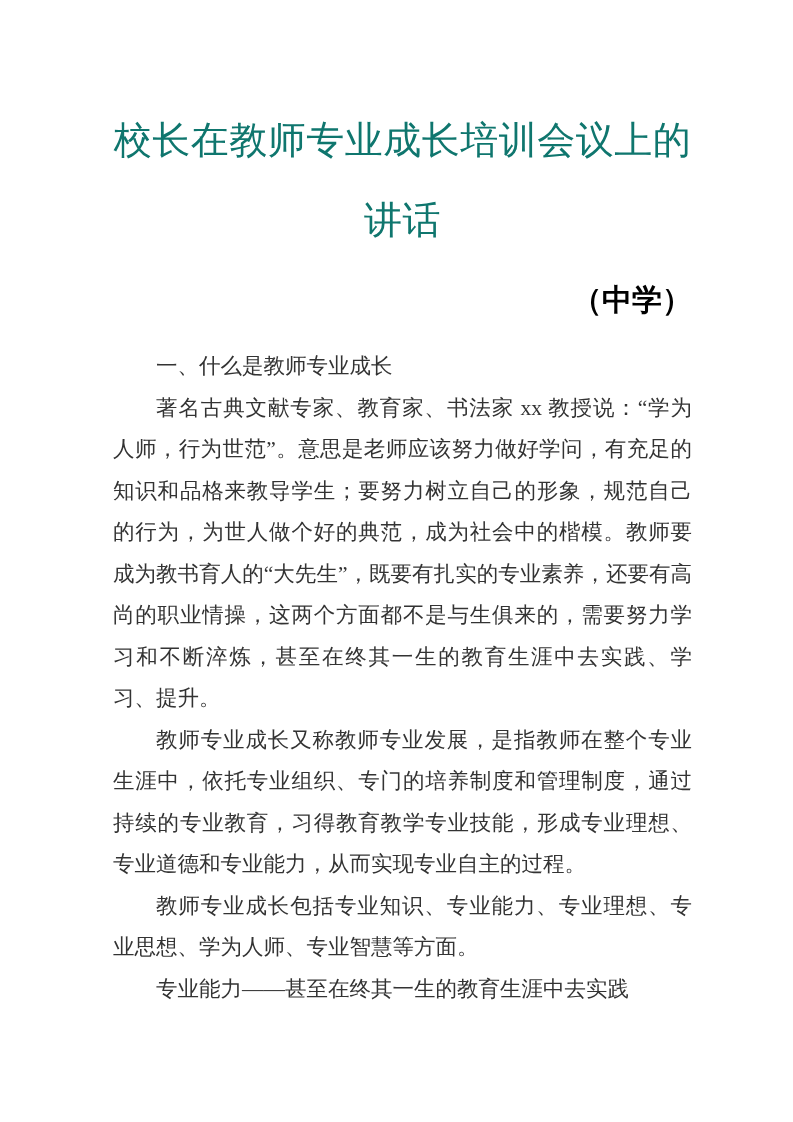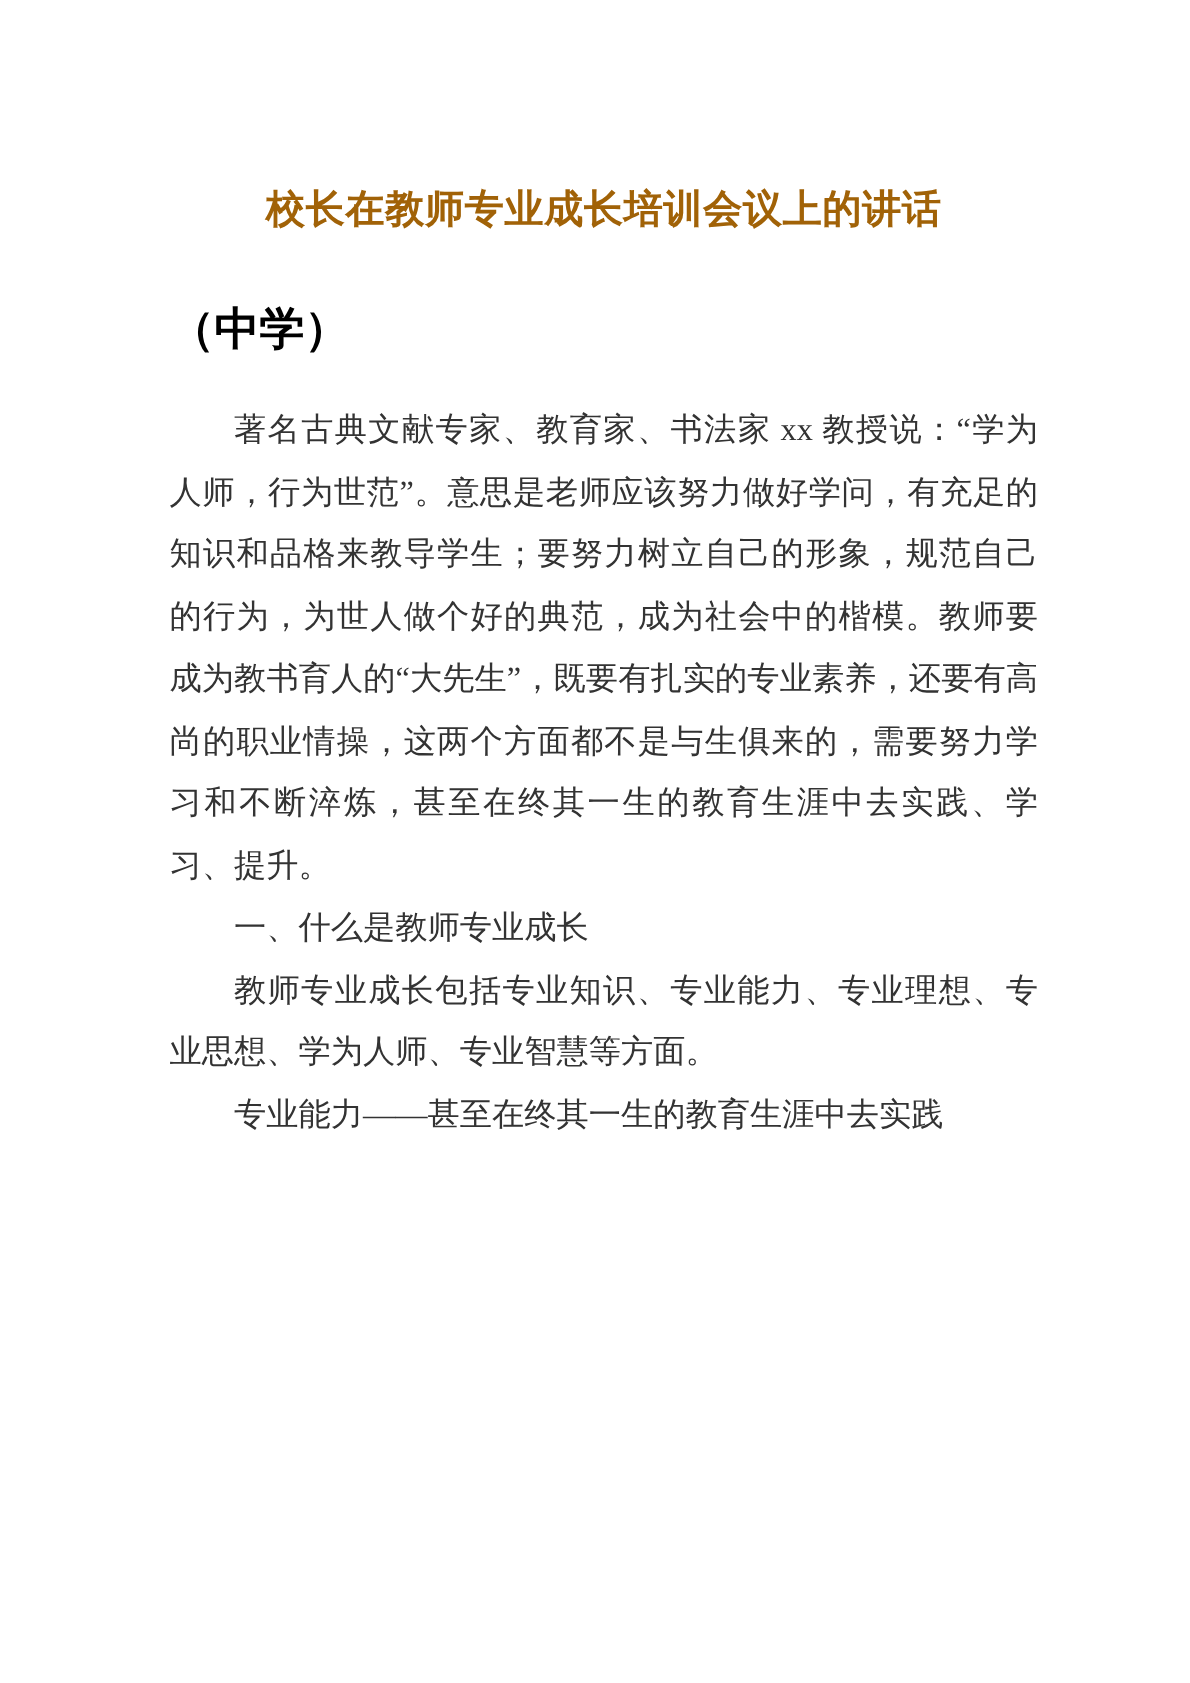--- a/index.html
+++ b/index.html
@@ -15,33 +15,33 @@
   }
   .page {
     box-sizing: border-box;
     width: 793px;
     height: 1122px;
     background: #ffffff;
     padding: 96px 101px 0 113px;
   }
   .doc-title {
     margin: 4px 0 0 0;
-    font-size: 26px;
-    font-weight: bold;
-    color: #a16207;
+    font-size: 38px;
+    font-weight: normal;
+    color: #0f766e;
     text-align: center;
     line-height: 80px;
     letter-spacing: 0.5px;
   }
   .doc-subtitle {
     margin: 0;
     font-size: 30px;
     font-weight: bold;
     color: #000000;
-    text-align: left;
+    text-align: right;
     line-height: 80px;
   }
   .doc-body {
     margin-top: 6px;
     font-size: 21.5px;
     color: #333333;
     line-height: 41.5px;
     text-align: justify;
     text-justify: inter-ideograph;
   }
@@ -54,19 +54,20 @@
 </head>
 <body>
 
 <div class="page">
 
   <h1 class="doc-title">校长在教师专业成长培训会议上的讲话</h1>
 
   <h2 class="doc-subtitle">（中学）</h2>
 
   <div class="doc-body">
+    <p>一、什么是教师专业成长</p>
     <p>著名古典文献专家、教育家、书法家 xx 教授说：“学为人师，行为世范”。意思是老师应该努力做好学问，有充足的知识和品格来教导学生；要努力树立自己的形象，规范自己的行为，为世人做个好的典范，成为社会中的楷模。教师要成为教书育人的“大先生”，既要有扎实的专业素养，还要有高尚的职业情操，这两个方面都不是与生俱来的，需要努力学习和不断淬炼，甚至在终其一生的教育生涯中去实践、学习、提升。</p>
-    <p>一、什么是教师专业成长</p>
+    <p>教师专业成长又称教师专业发展，是指教师在整个专业生涯中，依托专业组织、专门的培养制度和管理制度，通过持续的专业教育，习得教育教学专业技能，形成专业理想、专业道德和专业能力，从而实现专业自主的过程。</p>
     <p>教师专业成长包括专业知识、专业能力、专业理想、专业思想、学为人师、专业智慧等方面。</p>
     <p>专业能力——甚至在终其一生的教育生涯中去实践</p>
   </div>
 
 </div>
 
 </body></html>

